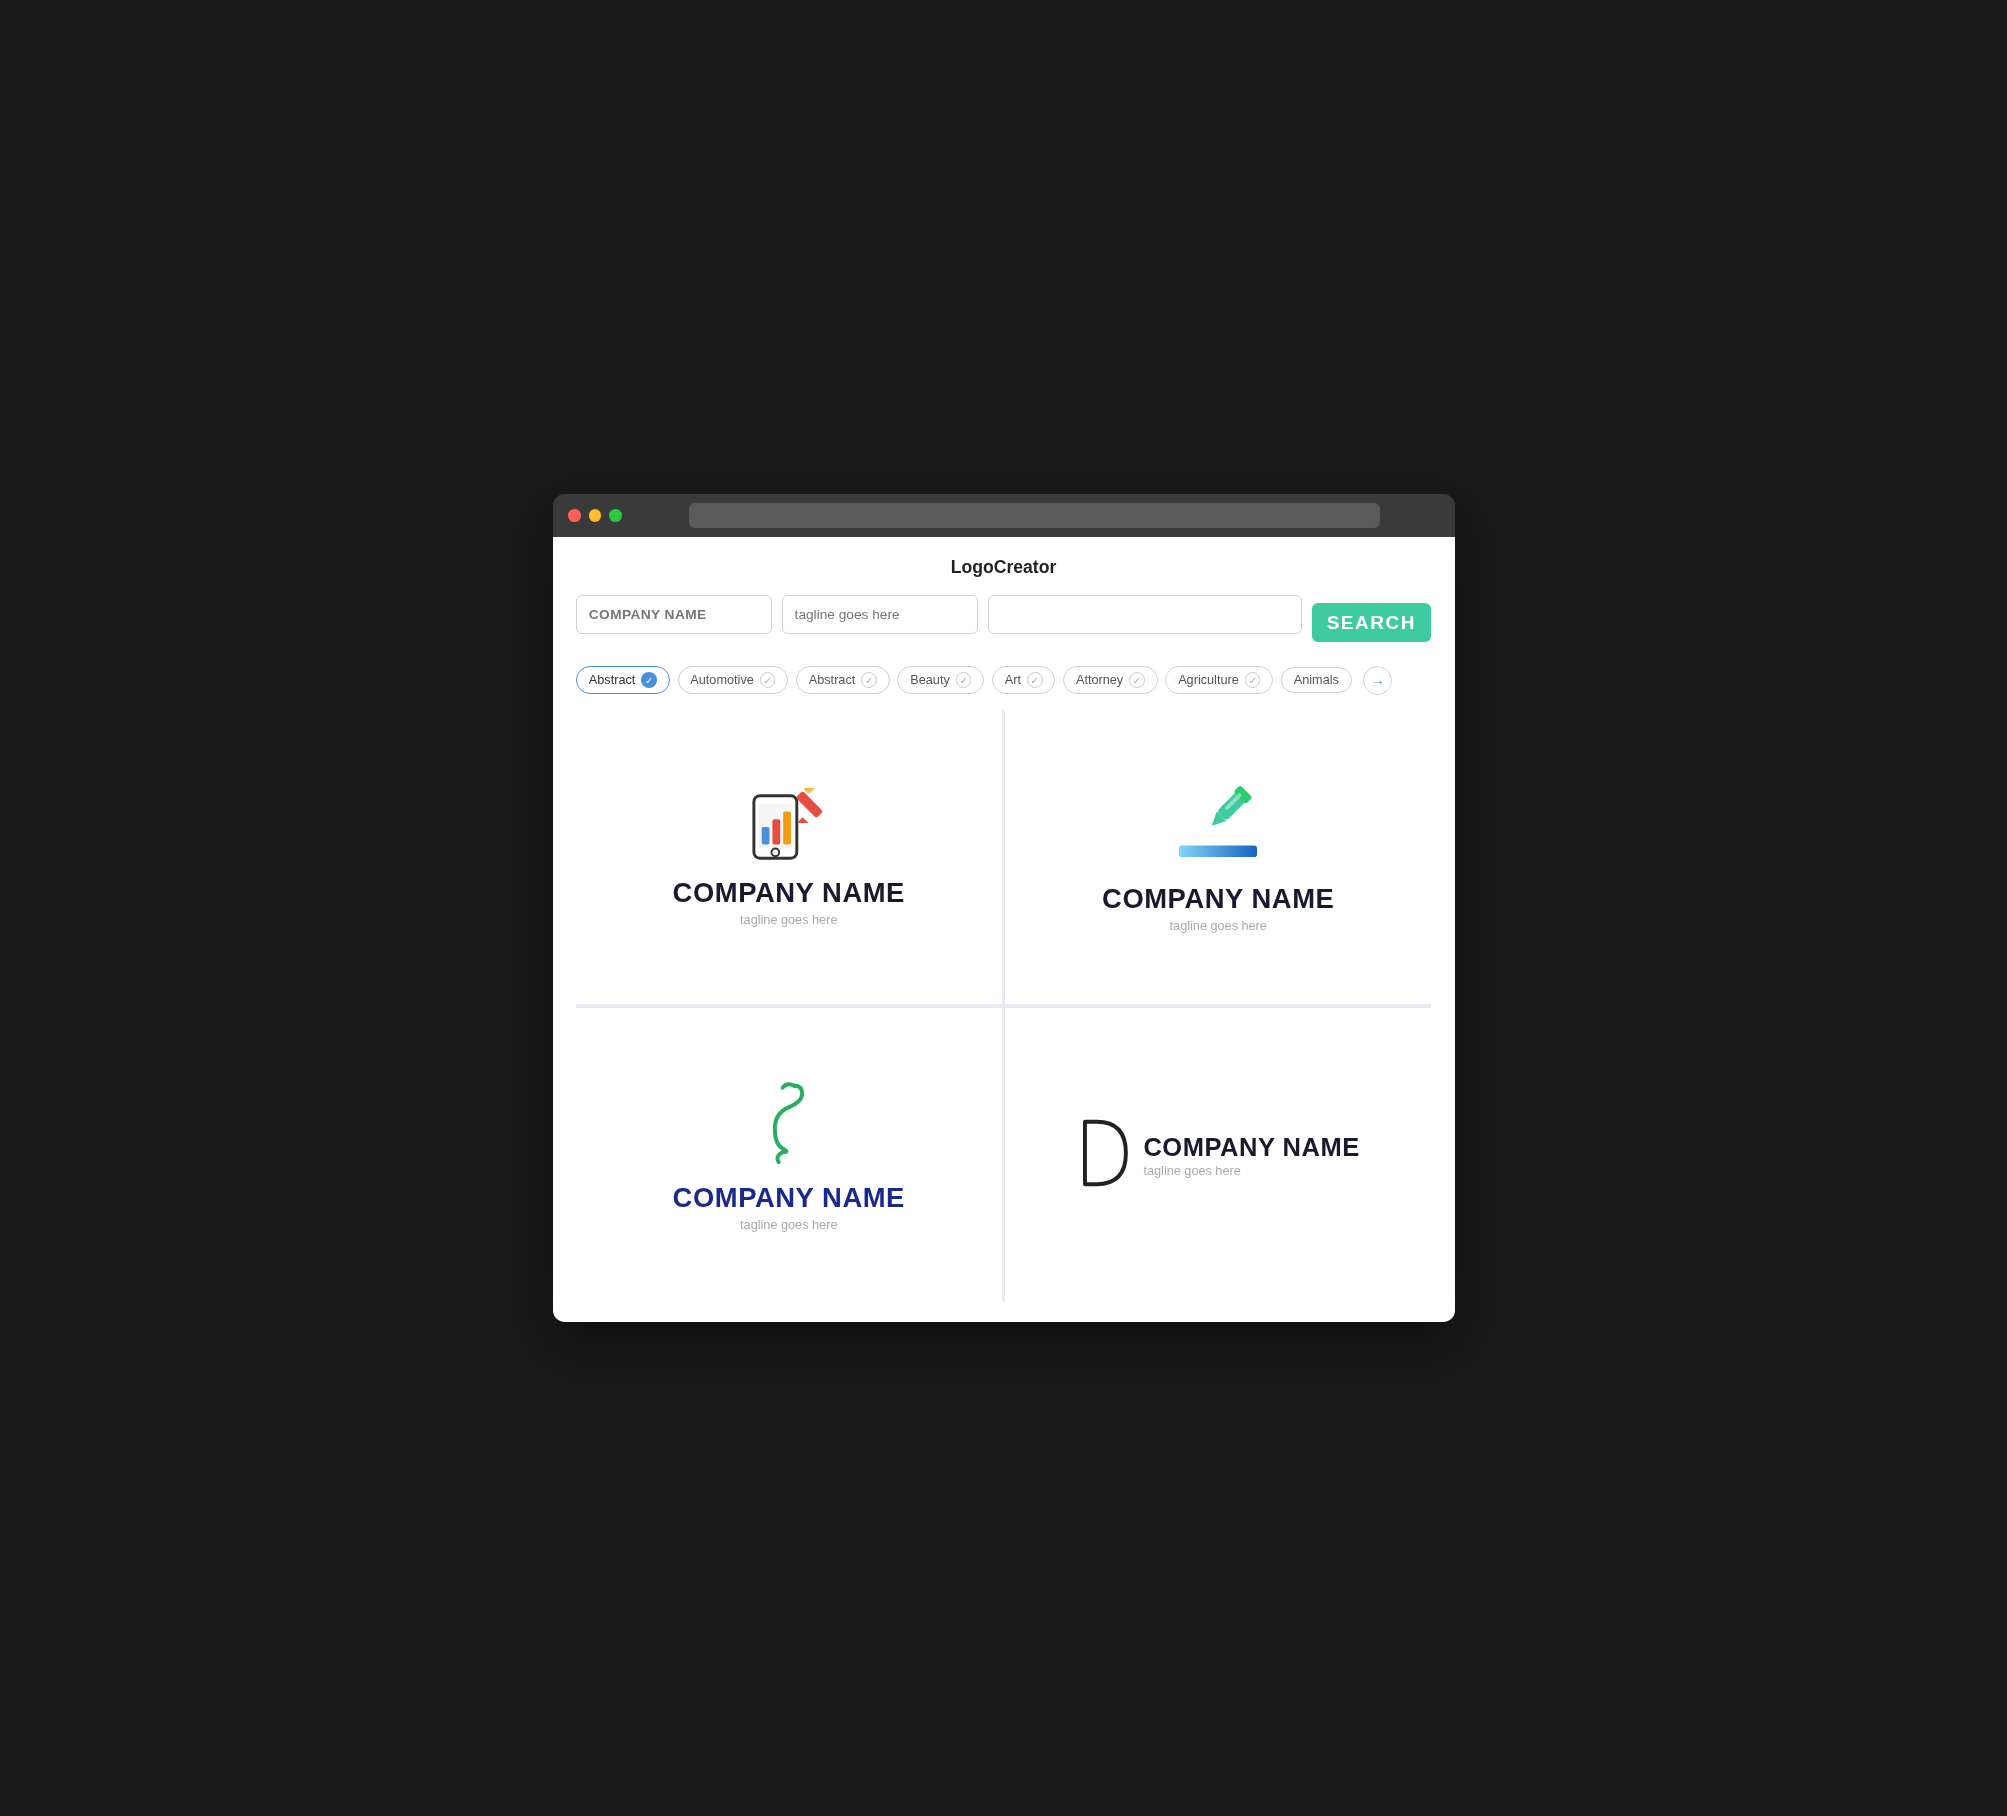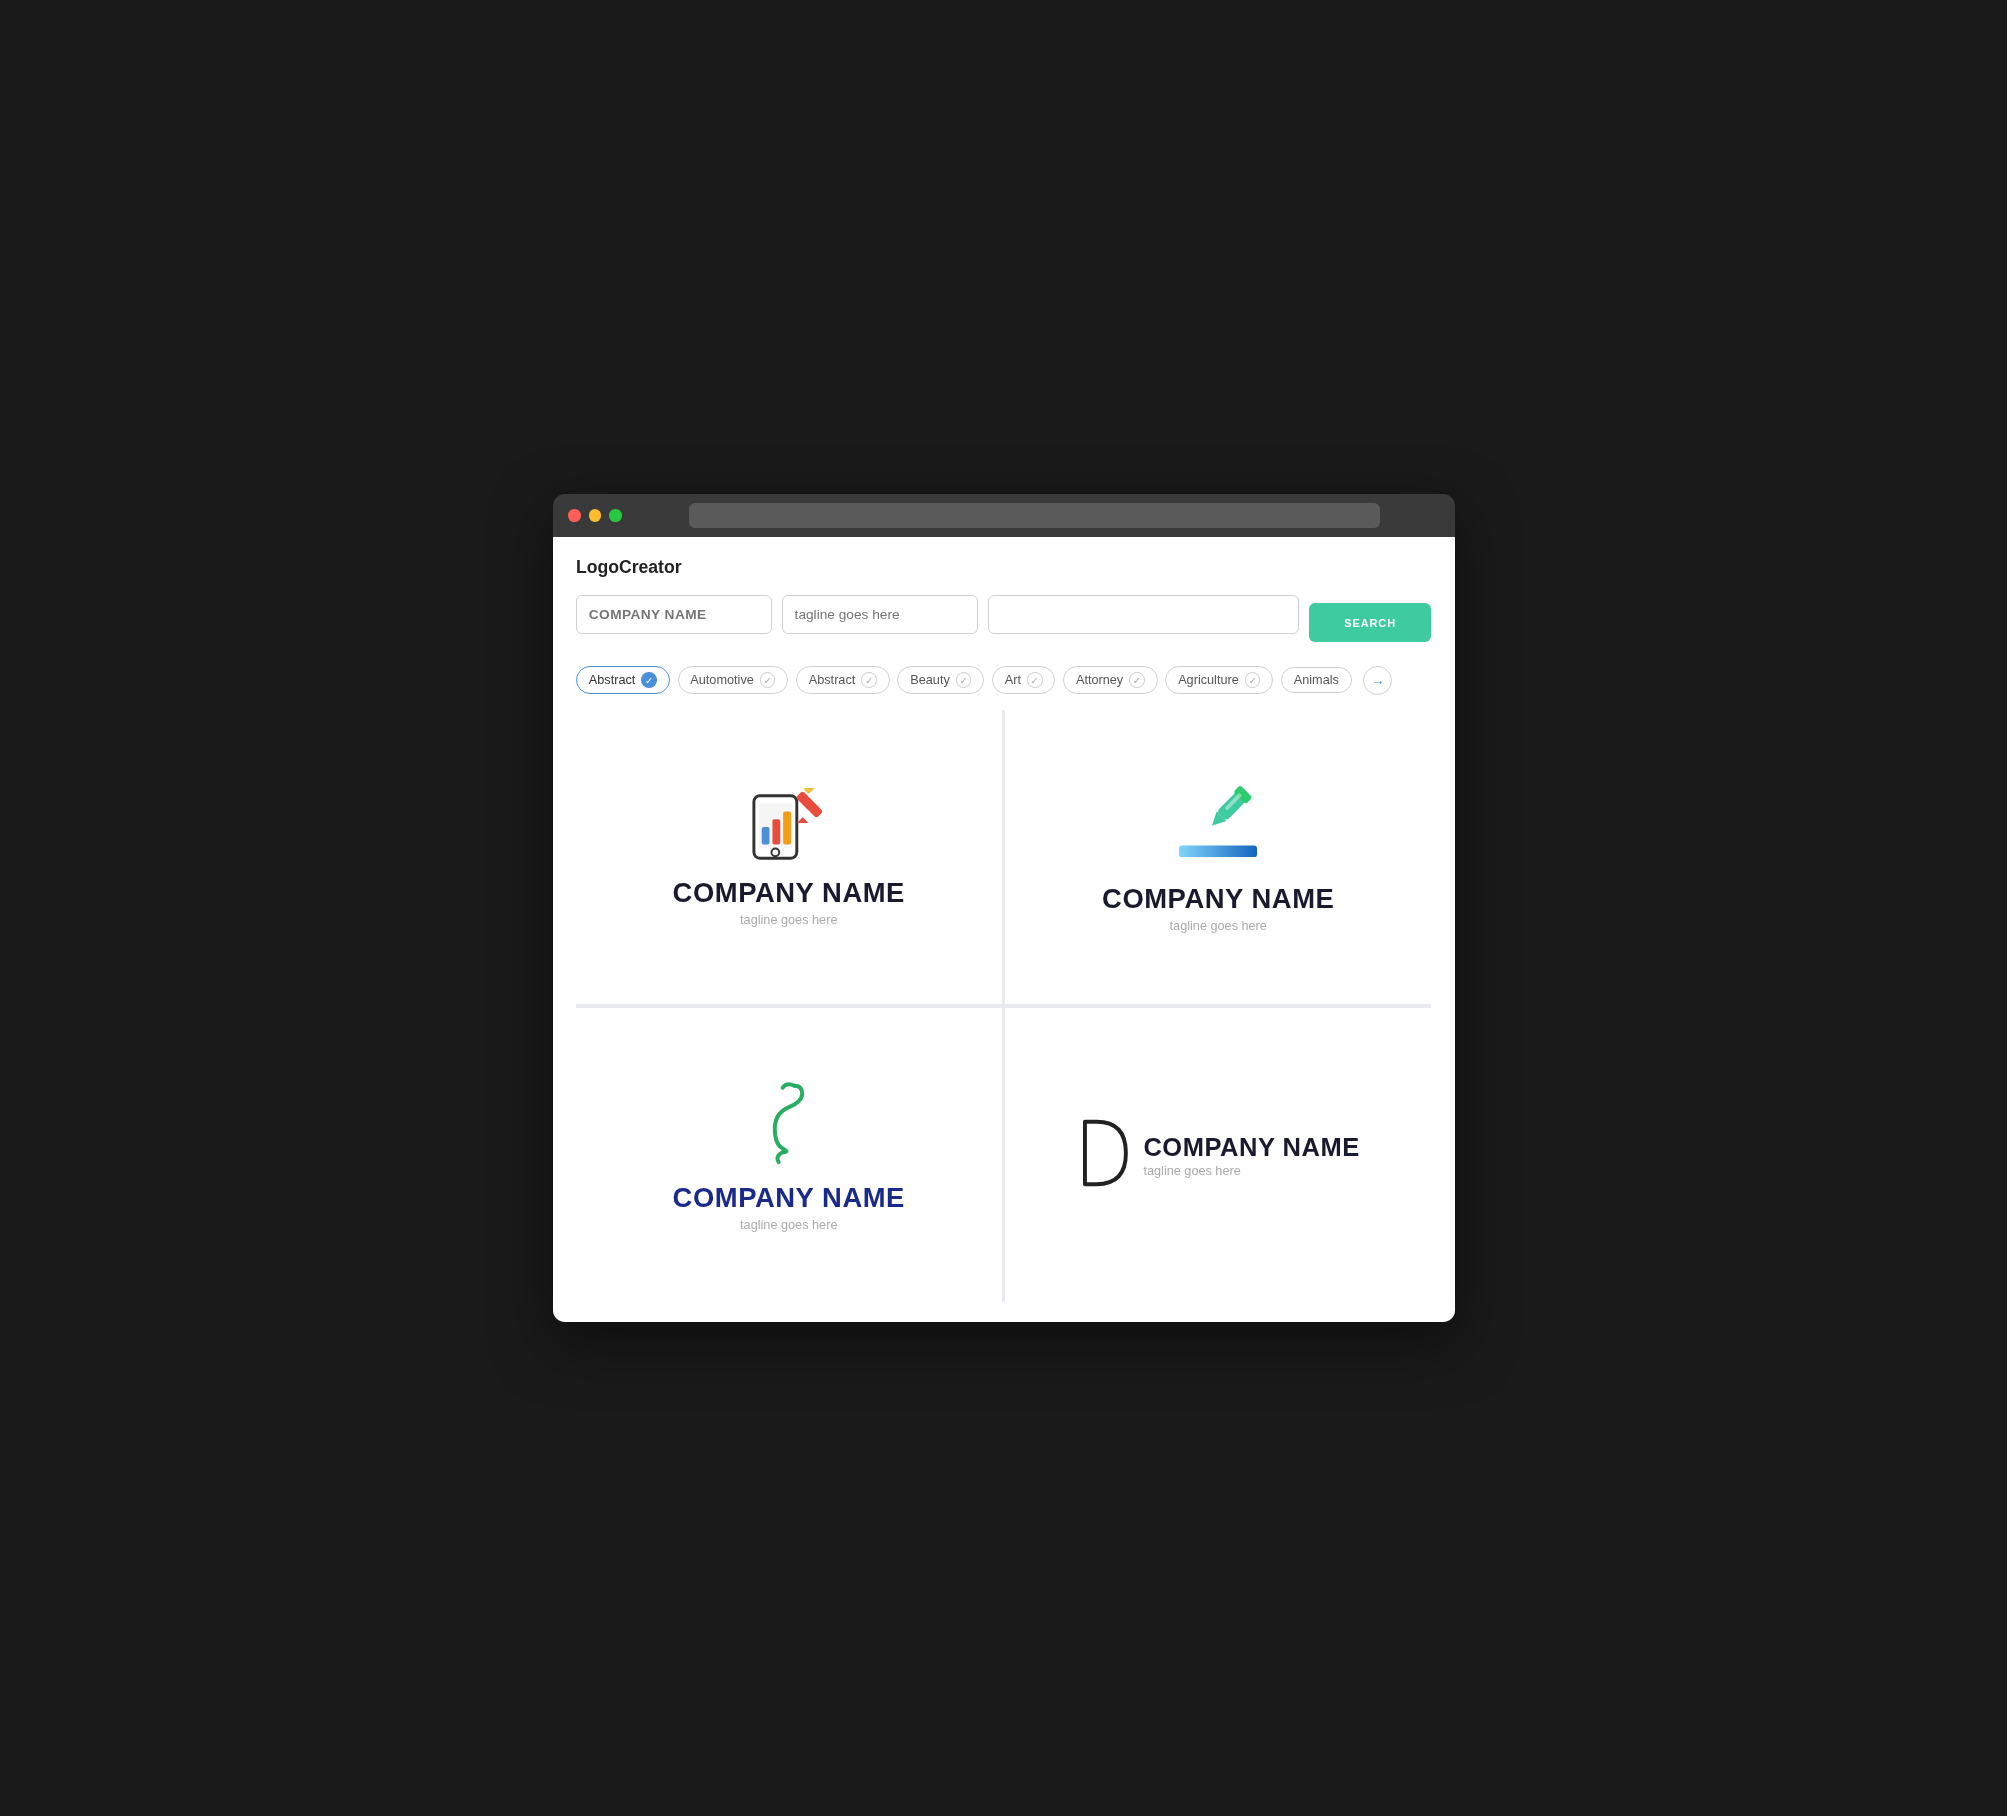--- a/index.html
+++ b/index.html
@@ -45,21 +45,21 @@
       background: #5a5a5a;
       border-radius: 5.9px;
     }
 
     .app-content {
       background: #ffffff;
       padding: 19.6px 23.5px;
     }
 
     .app-title {
-      text-align: left;
+      text-align: center;
       font-size: 17.6px;
       font-weight: 600;
       color: #222;
       margin-bottom: 17.6px;
     }
 
     .search-bar {
       display: flex;
       gap: 9.8px;
       margin-bottom: 15.7px;
@@ -86,26 +86,26 @@
       width: 196px;
       color: #888;
     }
 
     .input-color {
       flex: 1;
     }
 
     .search-button {
       height: 39px;
-      padding: 0 35px;
+      padding: 0 15px;
       background: #3ecba0;
       color: white;
       border: none;
       border-radius: 5.9px;
-      font-size: 11px;
+      font-size: 19px;
       font-weight: 700;
       letter-spacing: 0.08em;
       cursor: pointer;
       white-space: nowrap;
     }
 
     .filter-bar {
       display: flex;
       gap: 7.8px;
       align-items: center;

